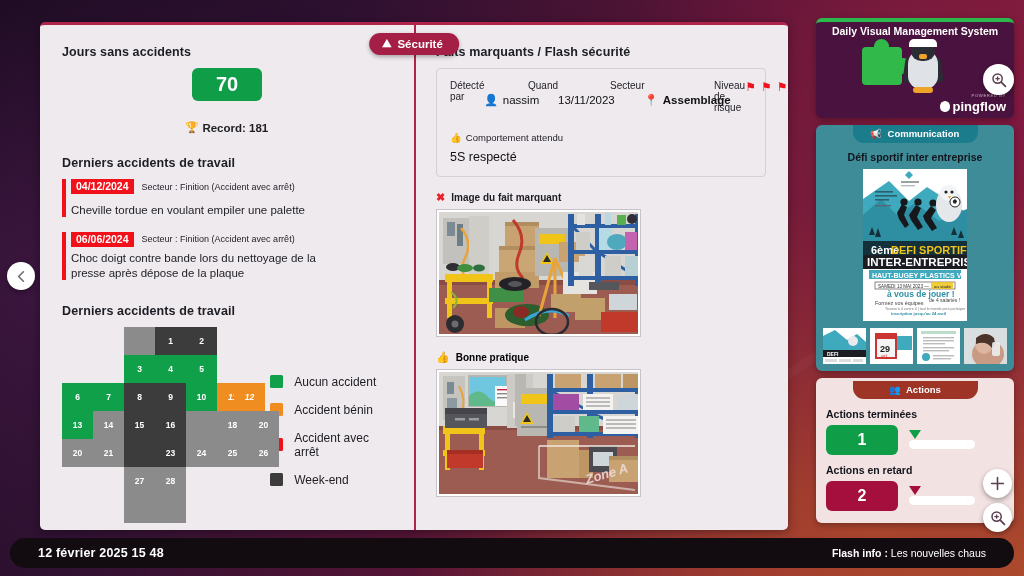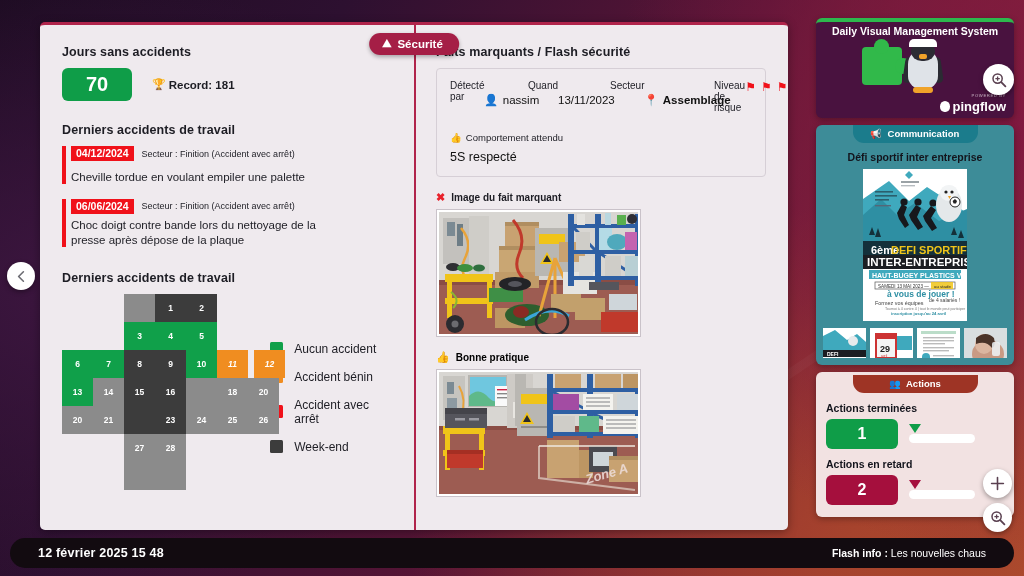--- a/index.html
+++ b/index.html
@@ -40,21 +40,21 @@
     padding: 4px 16px 5px 13px; font-size: 11.5px; font-weight: bold;
     display: flex; align-items: center; gap: 6px; z-index: 6;
     box-shadow: 0 2px 4px rgba(0,0,0,0.3); white-space: nowrap;
   }
   .tab-badge .glyph { font-size: 11px; }
 
   h2.sect { font-size: 12.5px; color: #1d1d24; font-weight: bold; margin-bottom: 9px; letter-spacing: .1px; }
   h2.sect.sp { margin-top: 22px; }
 
   
-  .dwa-row { display: flex; align-items: center; gap: 20px; margin-bottom: 4px; }
+  .dwa-row { display: flex; align-items: center; gap: 20px; margin-bottom: 4px; flex-direction: column; }
   .dwa-box {
     background: #0f9d48; color: #fff; width: 70px; height: 33px; border-radius: 6px;
     display: flex; align-items: center; justify-content: center;
     font-size: 20px; font-weight: bold;
   }
   .record { font-size: 11.5px; font-weight: bold; color: #1d1d24; display: flex; align-items: center; gap: 3px; }
   .record .trophy { font-size: 11px; }
 
   
   .acc { position: relative; padding-left: 9px; margin-bottom: 13px; }
@@ -129,21 +129,21 @@
 
   
   .comm { background: #3d8c98; padding-bottom: 7px; }
   .pill {
     margin: 0 auto; width: 125px; background: #1b7c8c; color: #fff; font-size: 9.5px; font-weight: bold;
     border-radius: 0 0 11px 11px; text-align: center; padding: 3px 0 4px; display:flex; align-items:center; justify-content:center; gap:5px;
   }
   .comm-t { color: #13141c; font-size: 10.5px; font-weight: bold; text-align: center; margin: 8px 0 6px; }
   .poster { width: 104px; margin: 0 auto; background: #fff; }
   .thumbs { display: flex; gap: 4px; justify-content: center; margin-top: 7px; padding: 0 6px; }
-  .thumb { width: 43px; height: 30px; background: #fff; position: relative; overflow: hidden; }
+  .thumb { width: 43px; height: 36px; background: #fff; position: relative; overflow: hidden; }
 
   
   .actions { background: #f2e2e2; padding: 3px 0 12px; }
   .pill-a { background: #9e3425; width: 125px; }
   .act-h { font-size: 10.5px; font-weight: bold; color: #13141c; margin: 9px 0 5px 10px; }
   .act-row { display: flex; align-items: center; gap: 9px; margin-left: 10px; }
   .act-box { width: 72px; height: 30px; border-radius: 6px; color: #fff; font-size: 16px; font-weight: bold; display:flex; align-items:center; justify-content:center; }
   .act-done { background: #0f9d48; }
   .act-late { background: #a50f3d; }
   .spark { position: relative; width: 70px; height: 20px; }
@@ -222,21 +222,21 @@
           <div class="cell c-dark" style="left: 124px; top: 0px;">2</div>
           <div class="cell c-green" style="left: 62px; top: 28px;">3</div>
           <div class="cell c-green" style="left: 93px; top: 28px;">4</div>
           <div class="cell c-green" style="left: 124px; top: 28px;">5</div>
           <div class="cell c-green" style="left: 0px; top: 56px;">6</div>
           <div class="cell c-green" style="left: 31px; top: 56px;">7</div>
           <div class="cell c-dark" style="left: 62px; top: 56px;">8</div>
           <div class="cell c-dark" style="left: 93px; top: 56px;">9</div>
           <div class="cell c-green" style="left: 124px; top: 56px;">10</div>
           <div class="cell c-orange" style="left: 155px; top: 56px;">11</div>
-          <div class="cell c-orange" style="left: 192px; top: 56px;">12</div>
+          <div class="cell c-orange" style="left: 172px; top: 56px;">12</div>
           <div class="cell c-green" style="left: 0px; top: 84px;">13</div>
           <div class="cell c-grey" style="left: 31px; top: 84px;">14</div>
           <div class="cell c-dark" style="left: 62px; top: 84px;">15</div>
           <div class="cell c-dark" style="left: 93px; top: 84px;">16</div>
           <div class="cell c-grey" style="left: 124px; top: 84px; padding-left: 40px;">17</div>
           <div class="cell c-grey" style="left: 155px; top: 84px;">18</div>
           <div class="cell c-grey" style="left: 186px; top: 84px;">20</div>
           <div class="cell c-grey" style="left: 0px; top: 112px;">20</div>
           <div class="cell c-grey" style="left: 31px; top: 112px;">21</div>
           <div class="cell c-dark" style="left: 62px; top: 112px; padding-left: 44px;">22</div>

